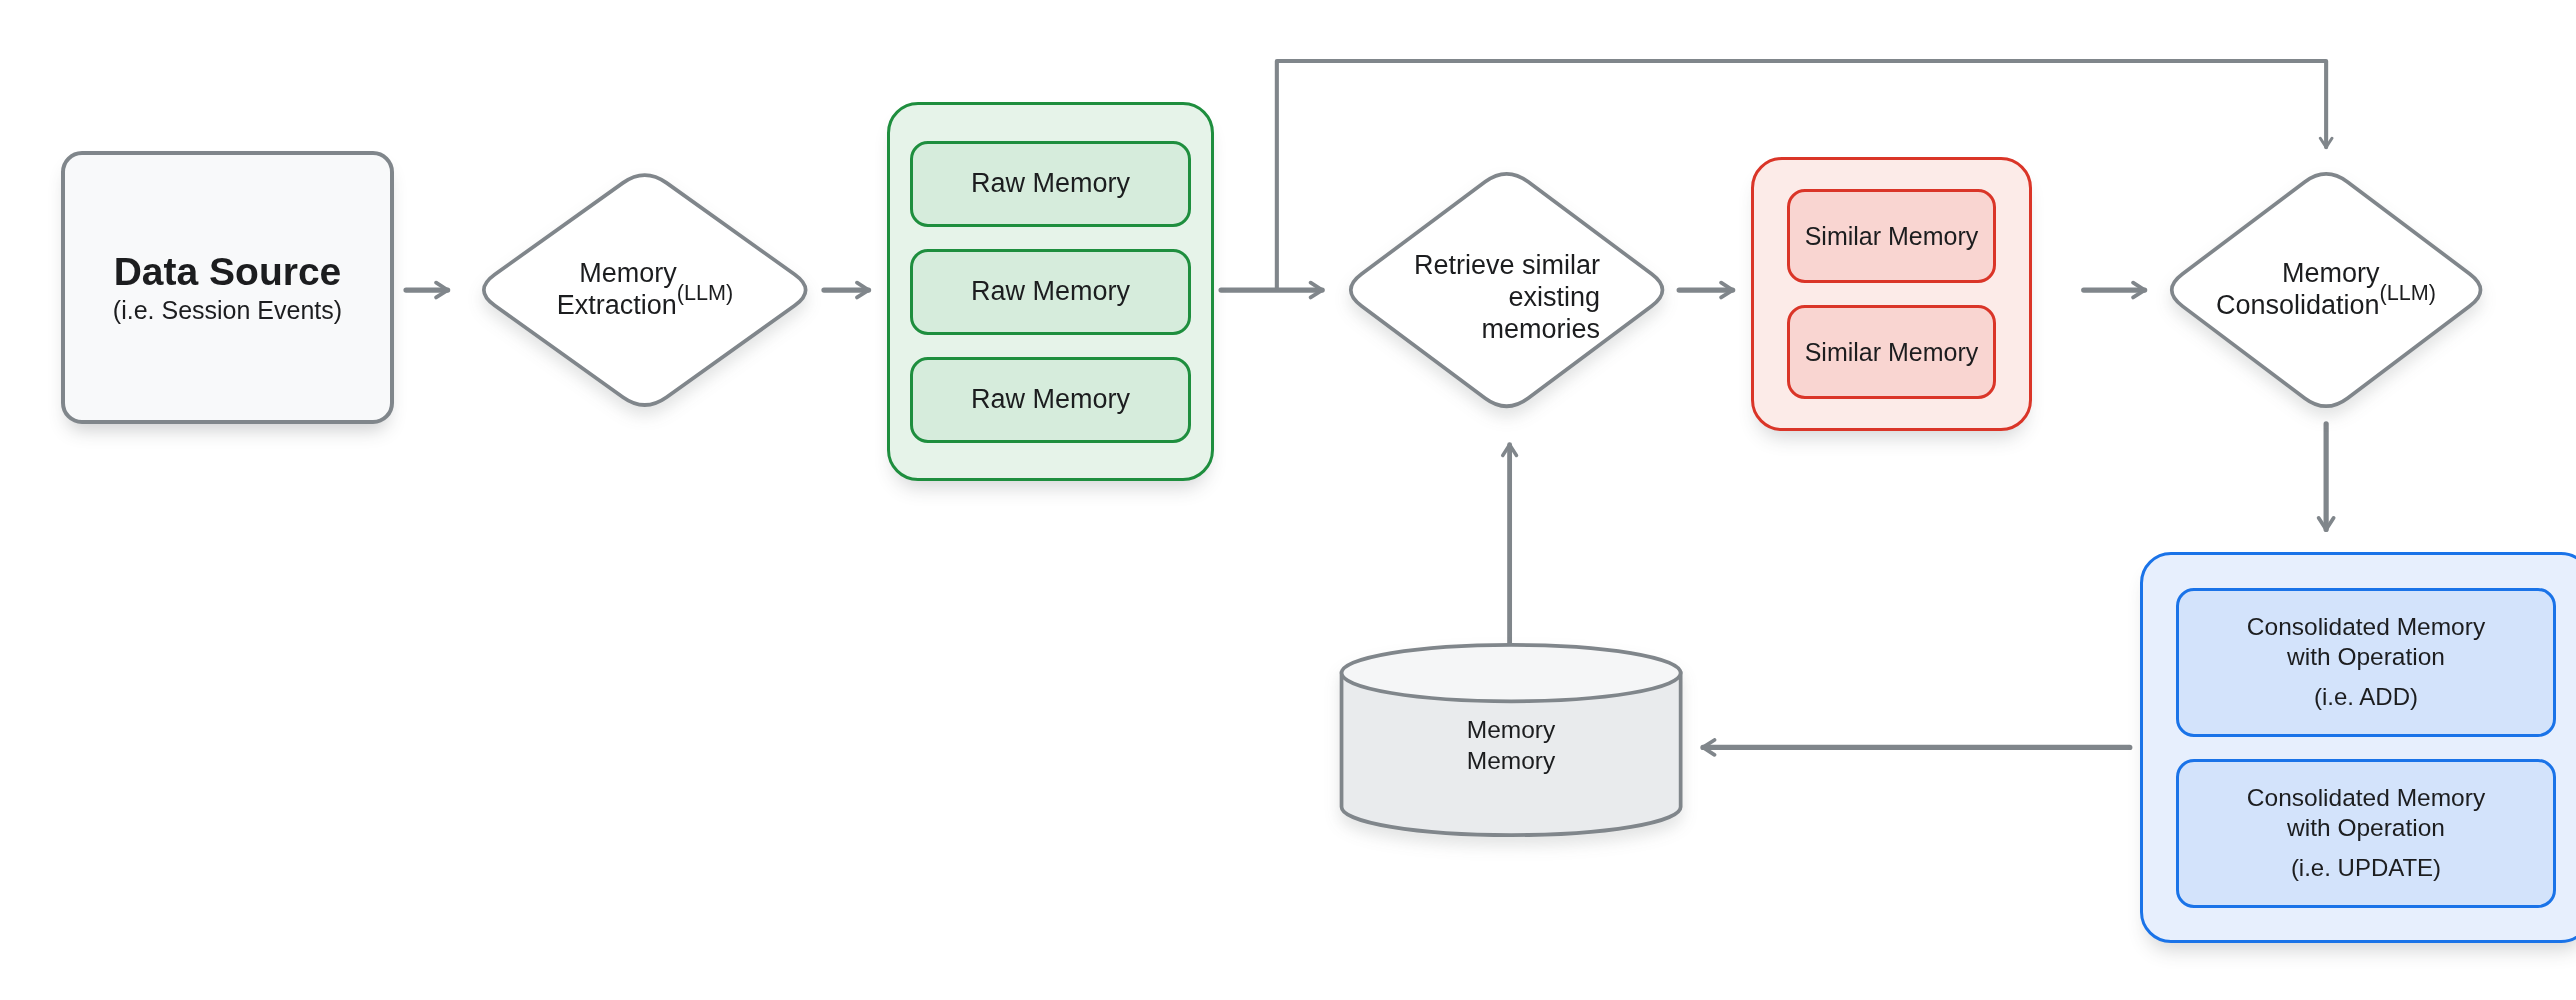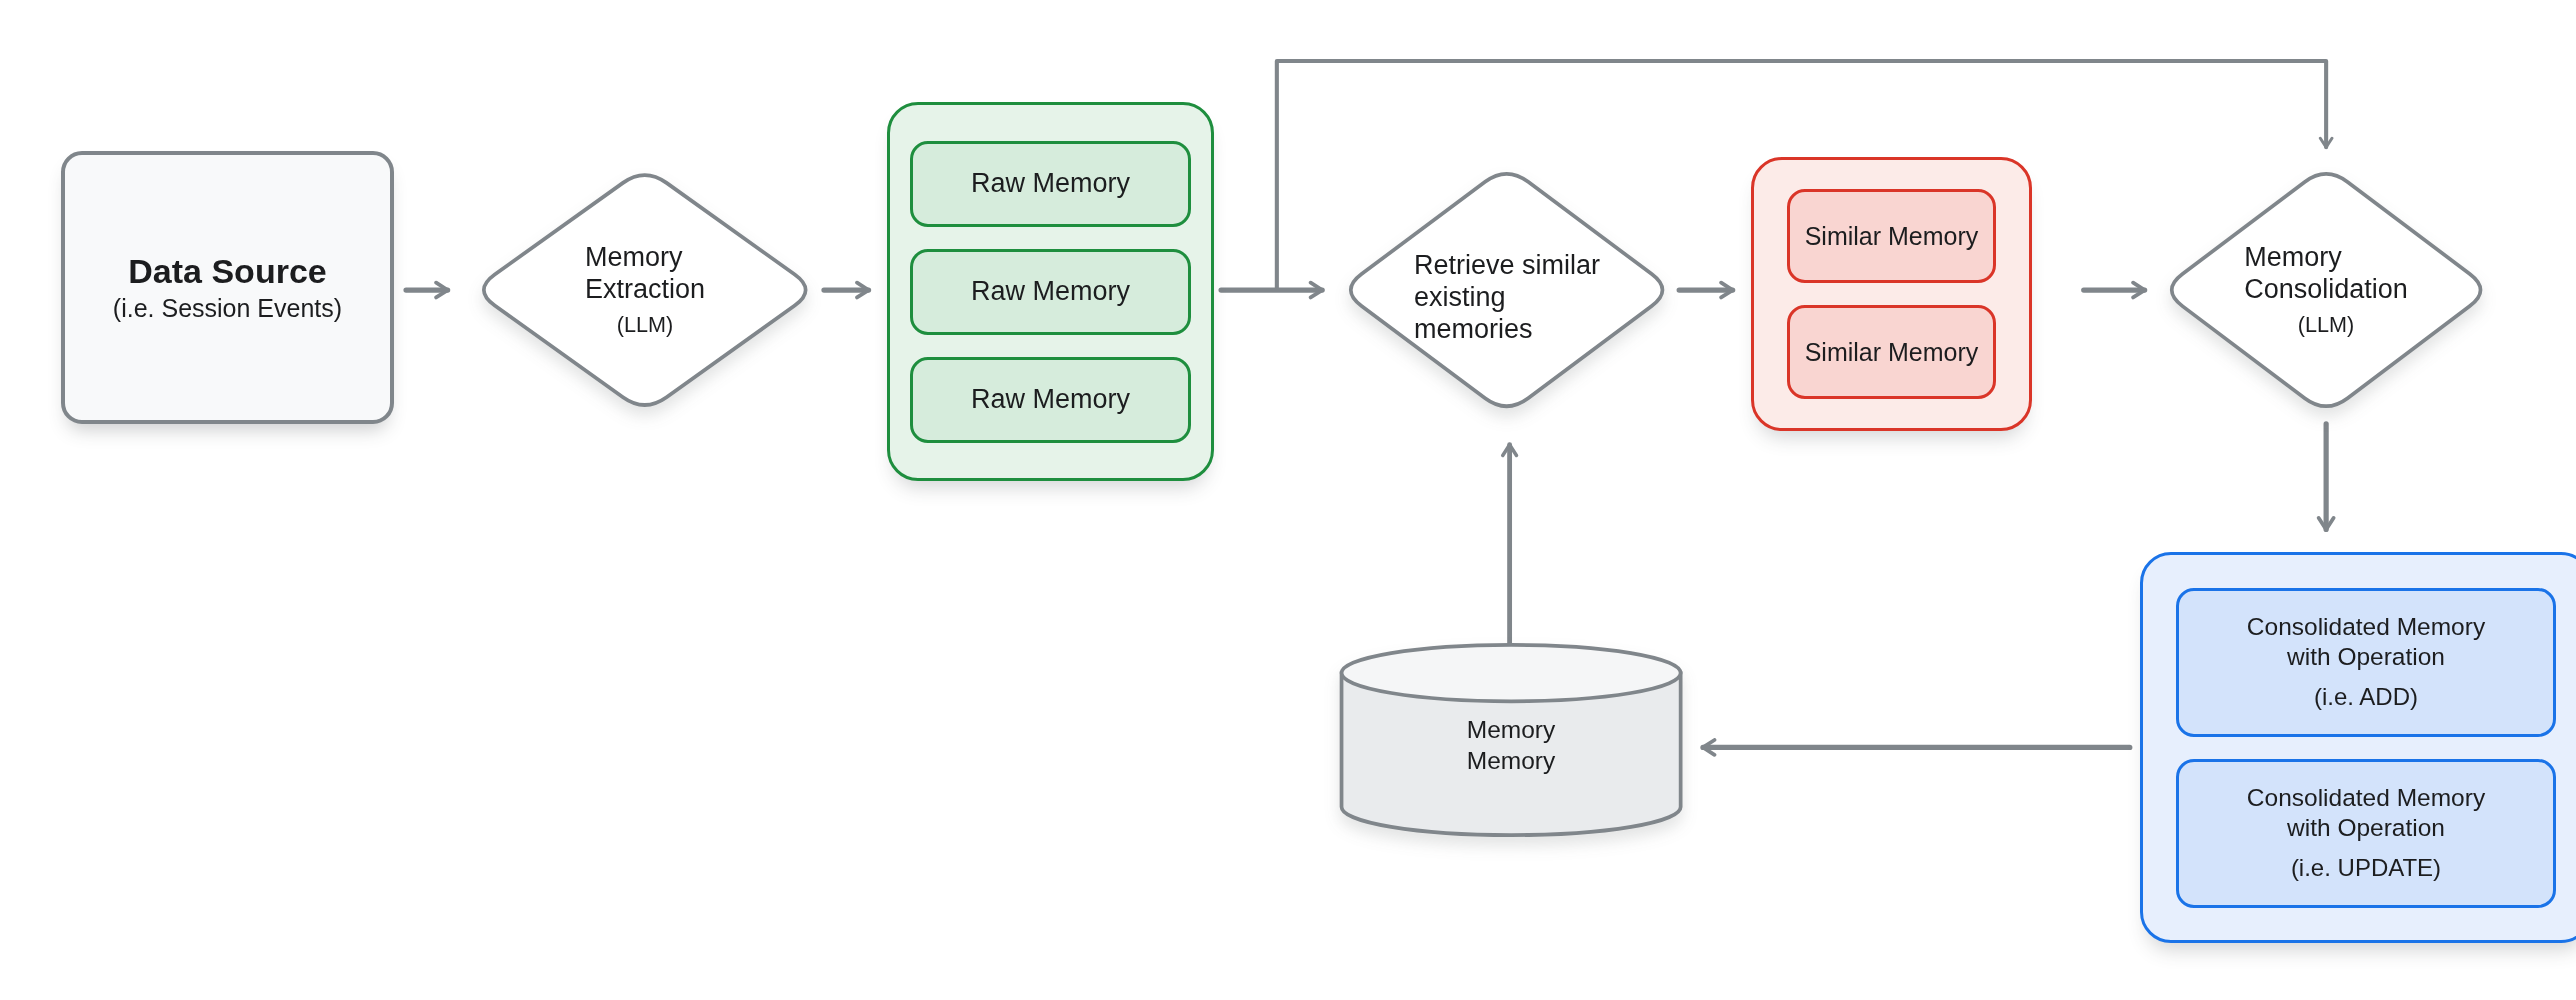--- a/index.html
+++ b/index.html
@@ -20,21 +20,21 @@
 
   
   .data-source {
     left: 61px; top: 151px; width: 333px; height: 273px;
     background: #f8f9fa;
     border: 4.5px solid #80868b;
     border-radius: 21px;
     display: flex; flex-direction: column; align-items: center; justify-content: center;
     box-shadow: 0 12px 18px -6px rgba(60,64,67,0.25);
   }
-  .ds-title { font-size: 34px; font-weight: 700; line-height: 1.15; }
+  .ds-title { font-size: 39px; font-weight: 700; line-height: 1.15; }
   .ds-sub   { font-size: 25px; font-weight: 400; margin-top: 2px; }
 
   
   .group {
     display: flex; flex-direction: column; justify-content: center;
     gap: 22px;
     border-radius: 31px;
     box-shadow: 0 13.4px 19.3px -7.4px rgba(60,64,67,0.22);
   }
   .group-green {
@@ -56,22 +56,22 @@
   }
   .chip-green { height: 86px; background: #d6ecdc; border: 3.7px solid #1e8e3e; font-size: 27px; font-weight: 500; }
   .chip-red   { height: 94px; background: #f9d5d1; border: 3.7px solid #da3528; font-size: 25px; font-weight: 500; }
   .chip-blue  { height: 149px; background: #d3e3fb; border: 3.7px solid #1a73e8; font-size: 24.5px; font-weight: 500; }
   .chip-blue .chip-sub { font-size: 24px; font-weight: 400; margin-top: 10.4px; }
   .chip-line { display: block; line-height: 1.22; }
 
   
   .label-block {
     transform: translate(-50%, -50%);
-    display: flex; flex-direction: column; align-items: center;
-    text-align: left; white-space: nowrap;
+    display: flex; align-items: center;
+    text-align: right; white-space: nowrap;
   }
   .diamond-title { font-size: 27px; font-weight: 500; line-height: 1.18; }
   .diamond-sub   { font-size: 21.6px; font-weight: 400; margin-top: 6px; }
   .storage-title { font-size: 24.5px; font-weight: 500; line-height: 1.25; }
   .t-line { display: block; }
 </style>
 </head>
 <body>
 
 <div class="page">

